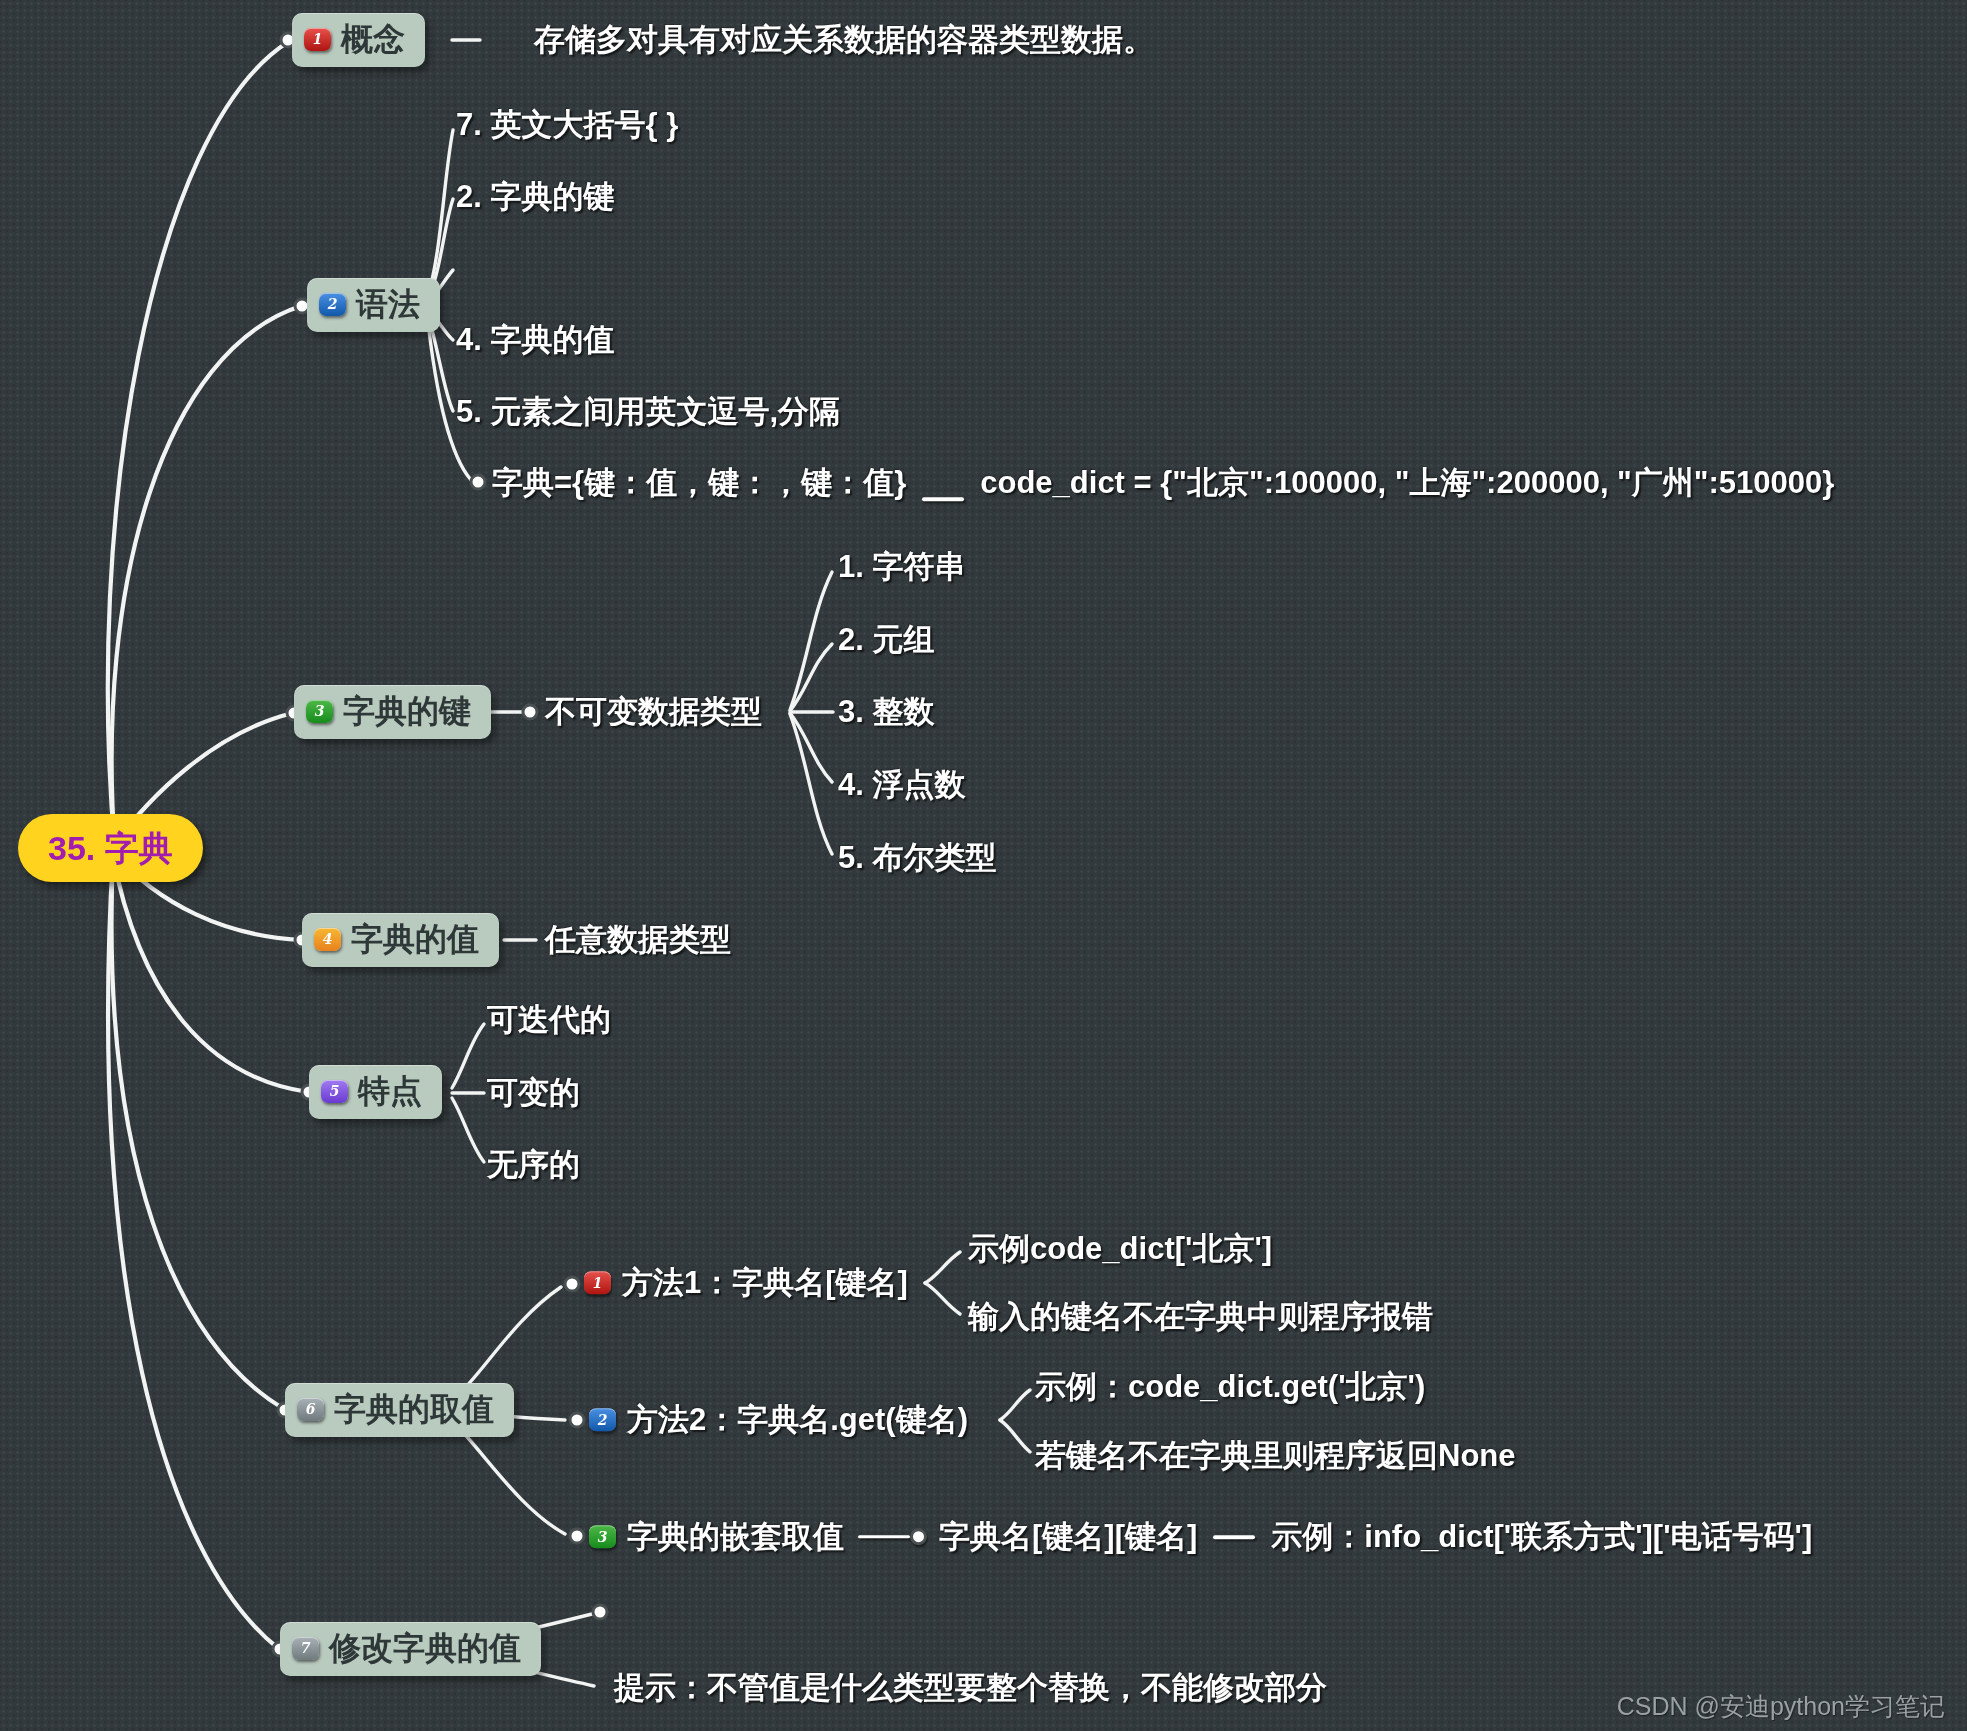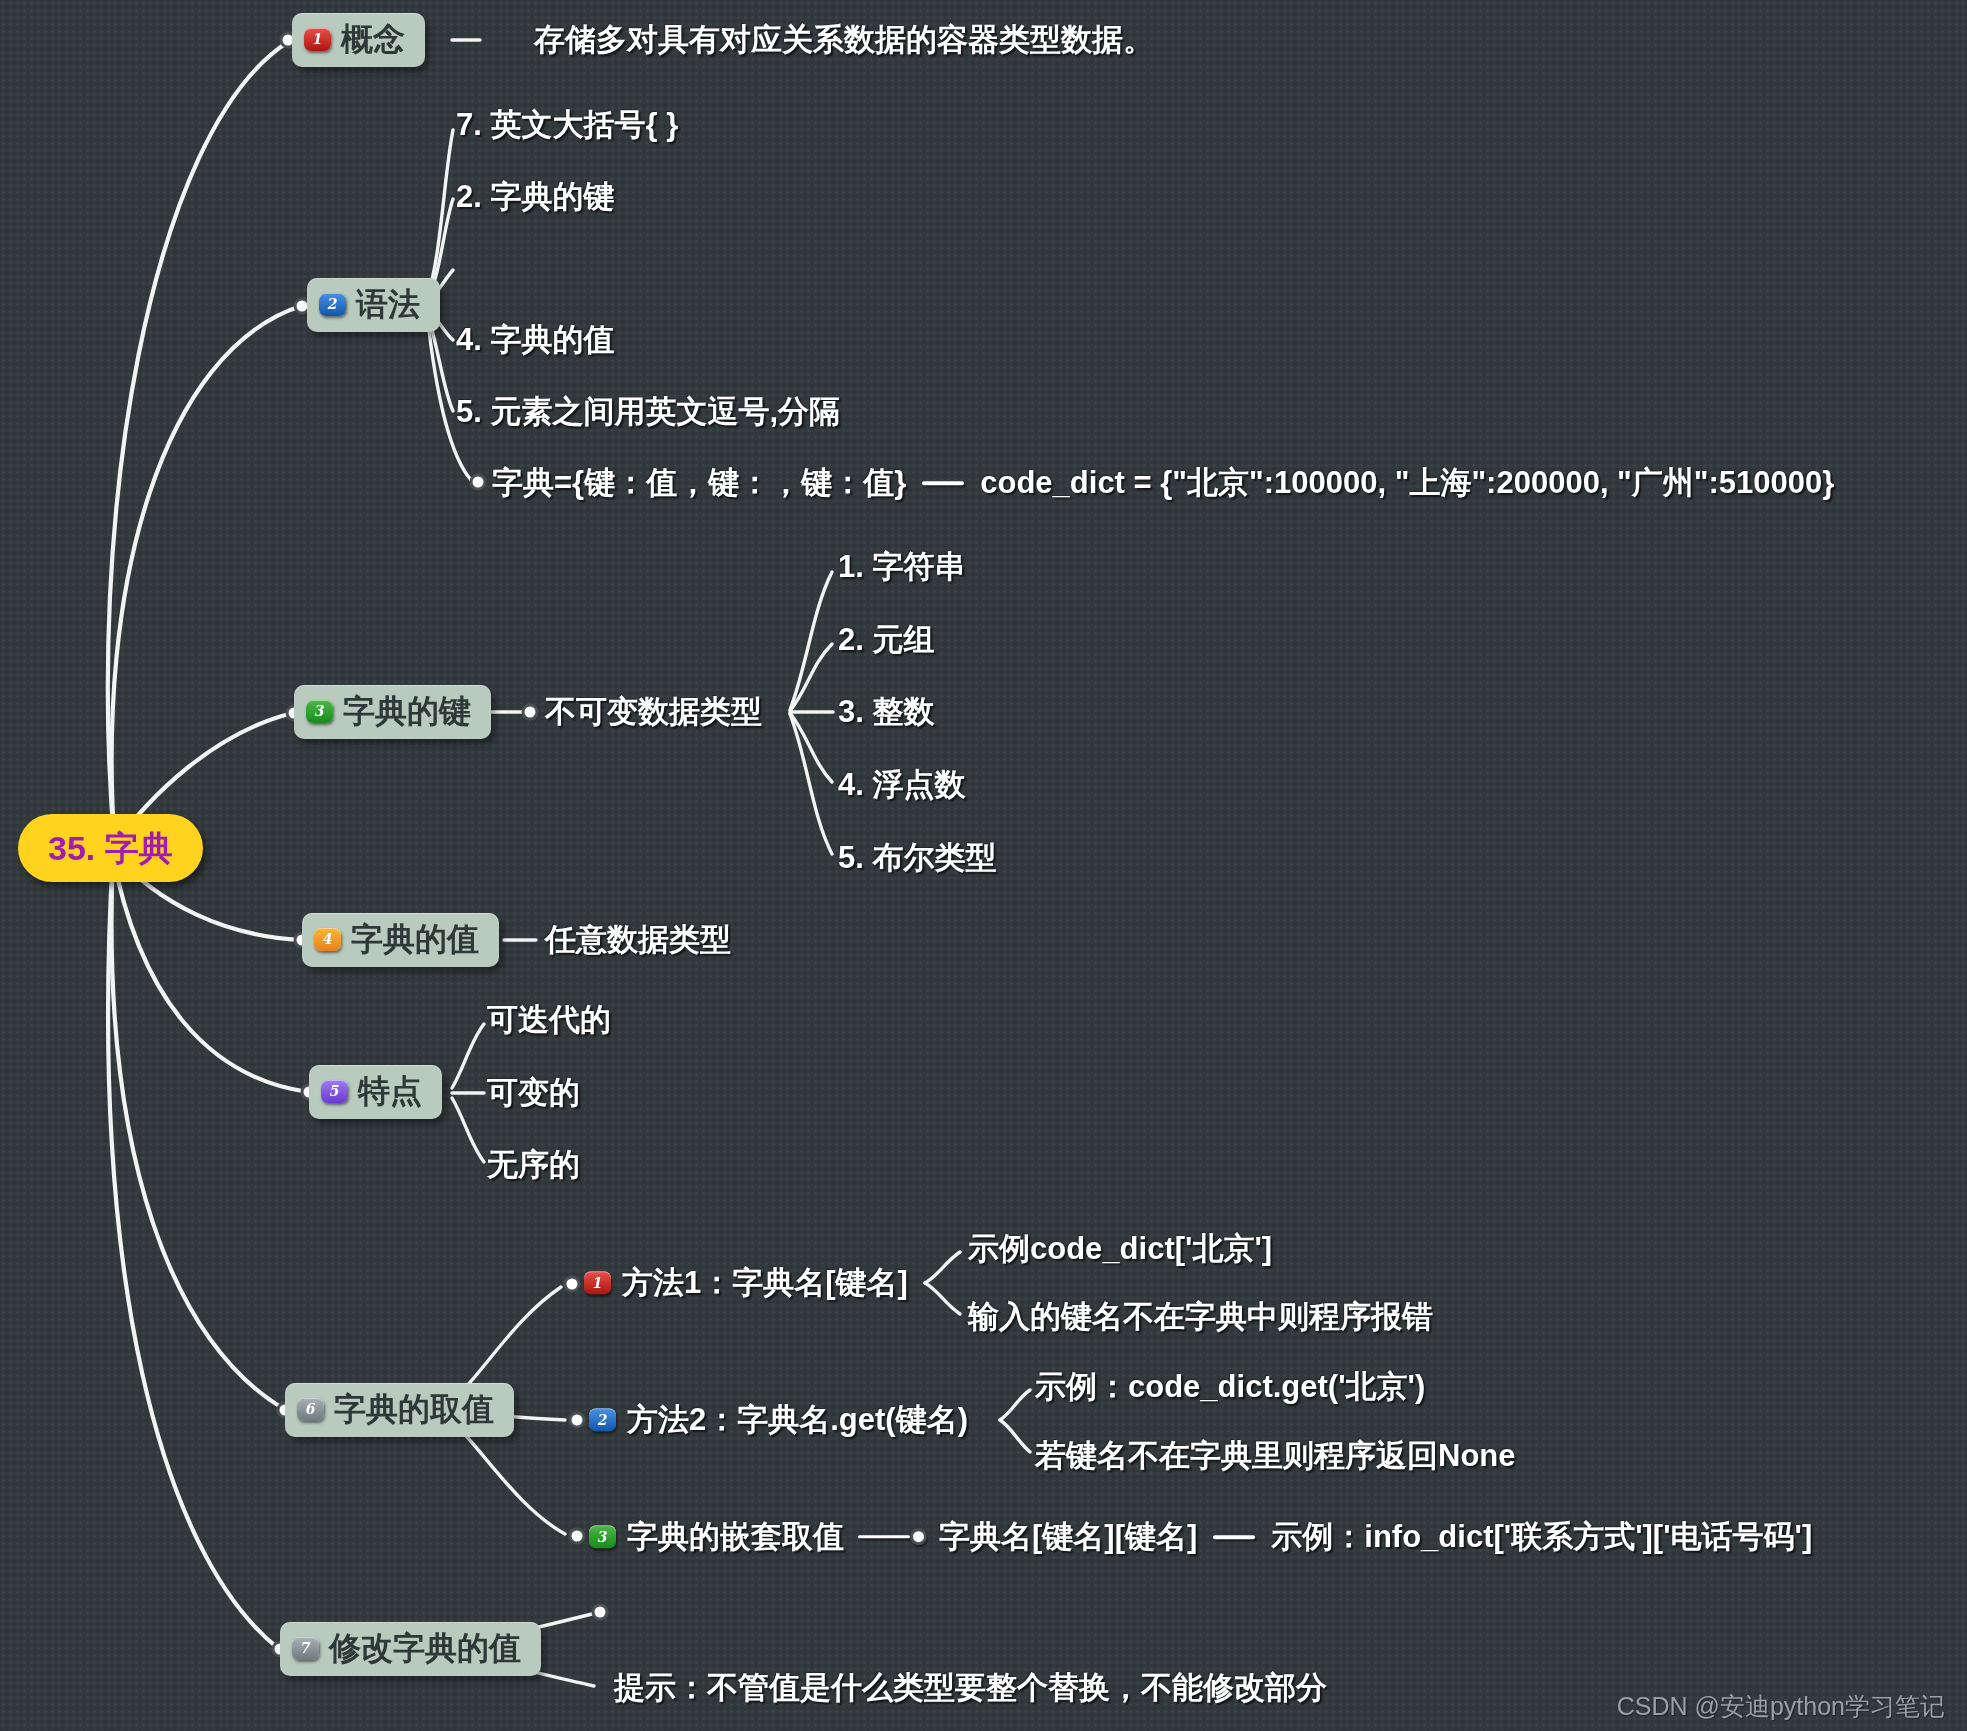--- a/index.html
+++ b/index.html
@@ -158,21 +158,21 @@
   </div>
   <div class="leaf" style="left:456px;top:197px;">
     <span>2. 字典的键</span>
   </div>
   <div class="leaf" style="left:456px;top:340px;">
     <span>4. 字典的值</span>
   </div>
   <div class="leaf" style="left:456px;top:412px;">
     <span>5. 元素之间用英文逗号,分隔</span>
   </div>
-  <div class="leaf" style="left:492px;top:483px;">
+  <div class="leaf" style="left:492px;top:483px;align-items:flex-end;">
     <span>字典={键：值，键：，键：值}</span>
     <span class="dash"></span>
     <span>code_dict = {"北京":100000, "上海":200000, "广州":510000}</span>
   </div>
 
   <div class="pill" style="left:294px;top:712px;">
     <span class="badge b-green">3</span>
     <span>字典的键</span>
   </div>
   <div class="leaf" style="left:545px;top:712px;">

